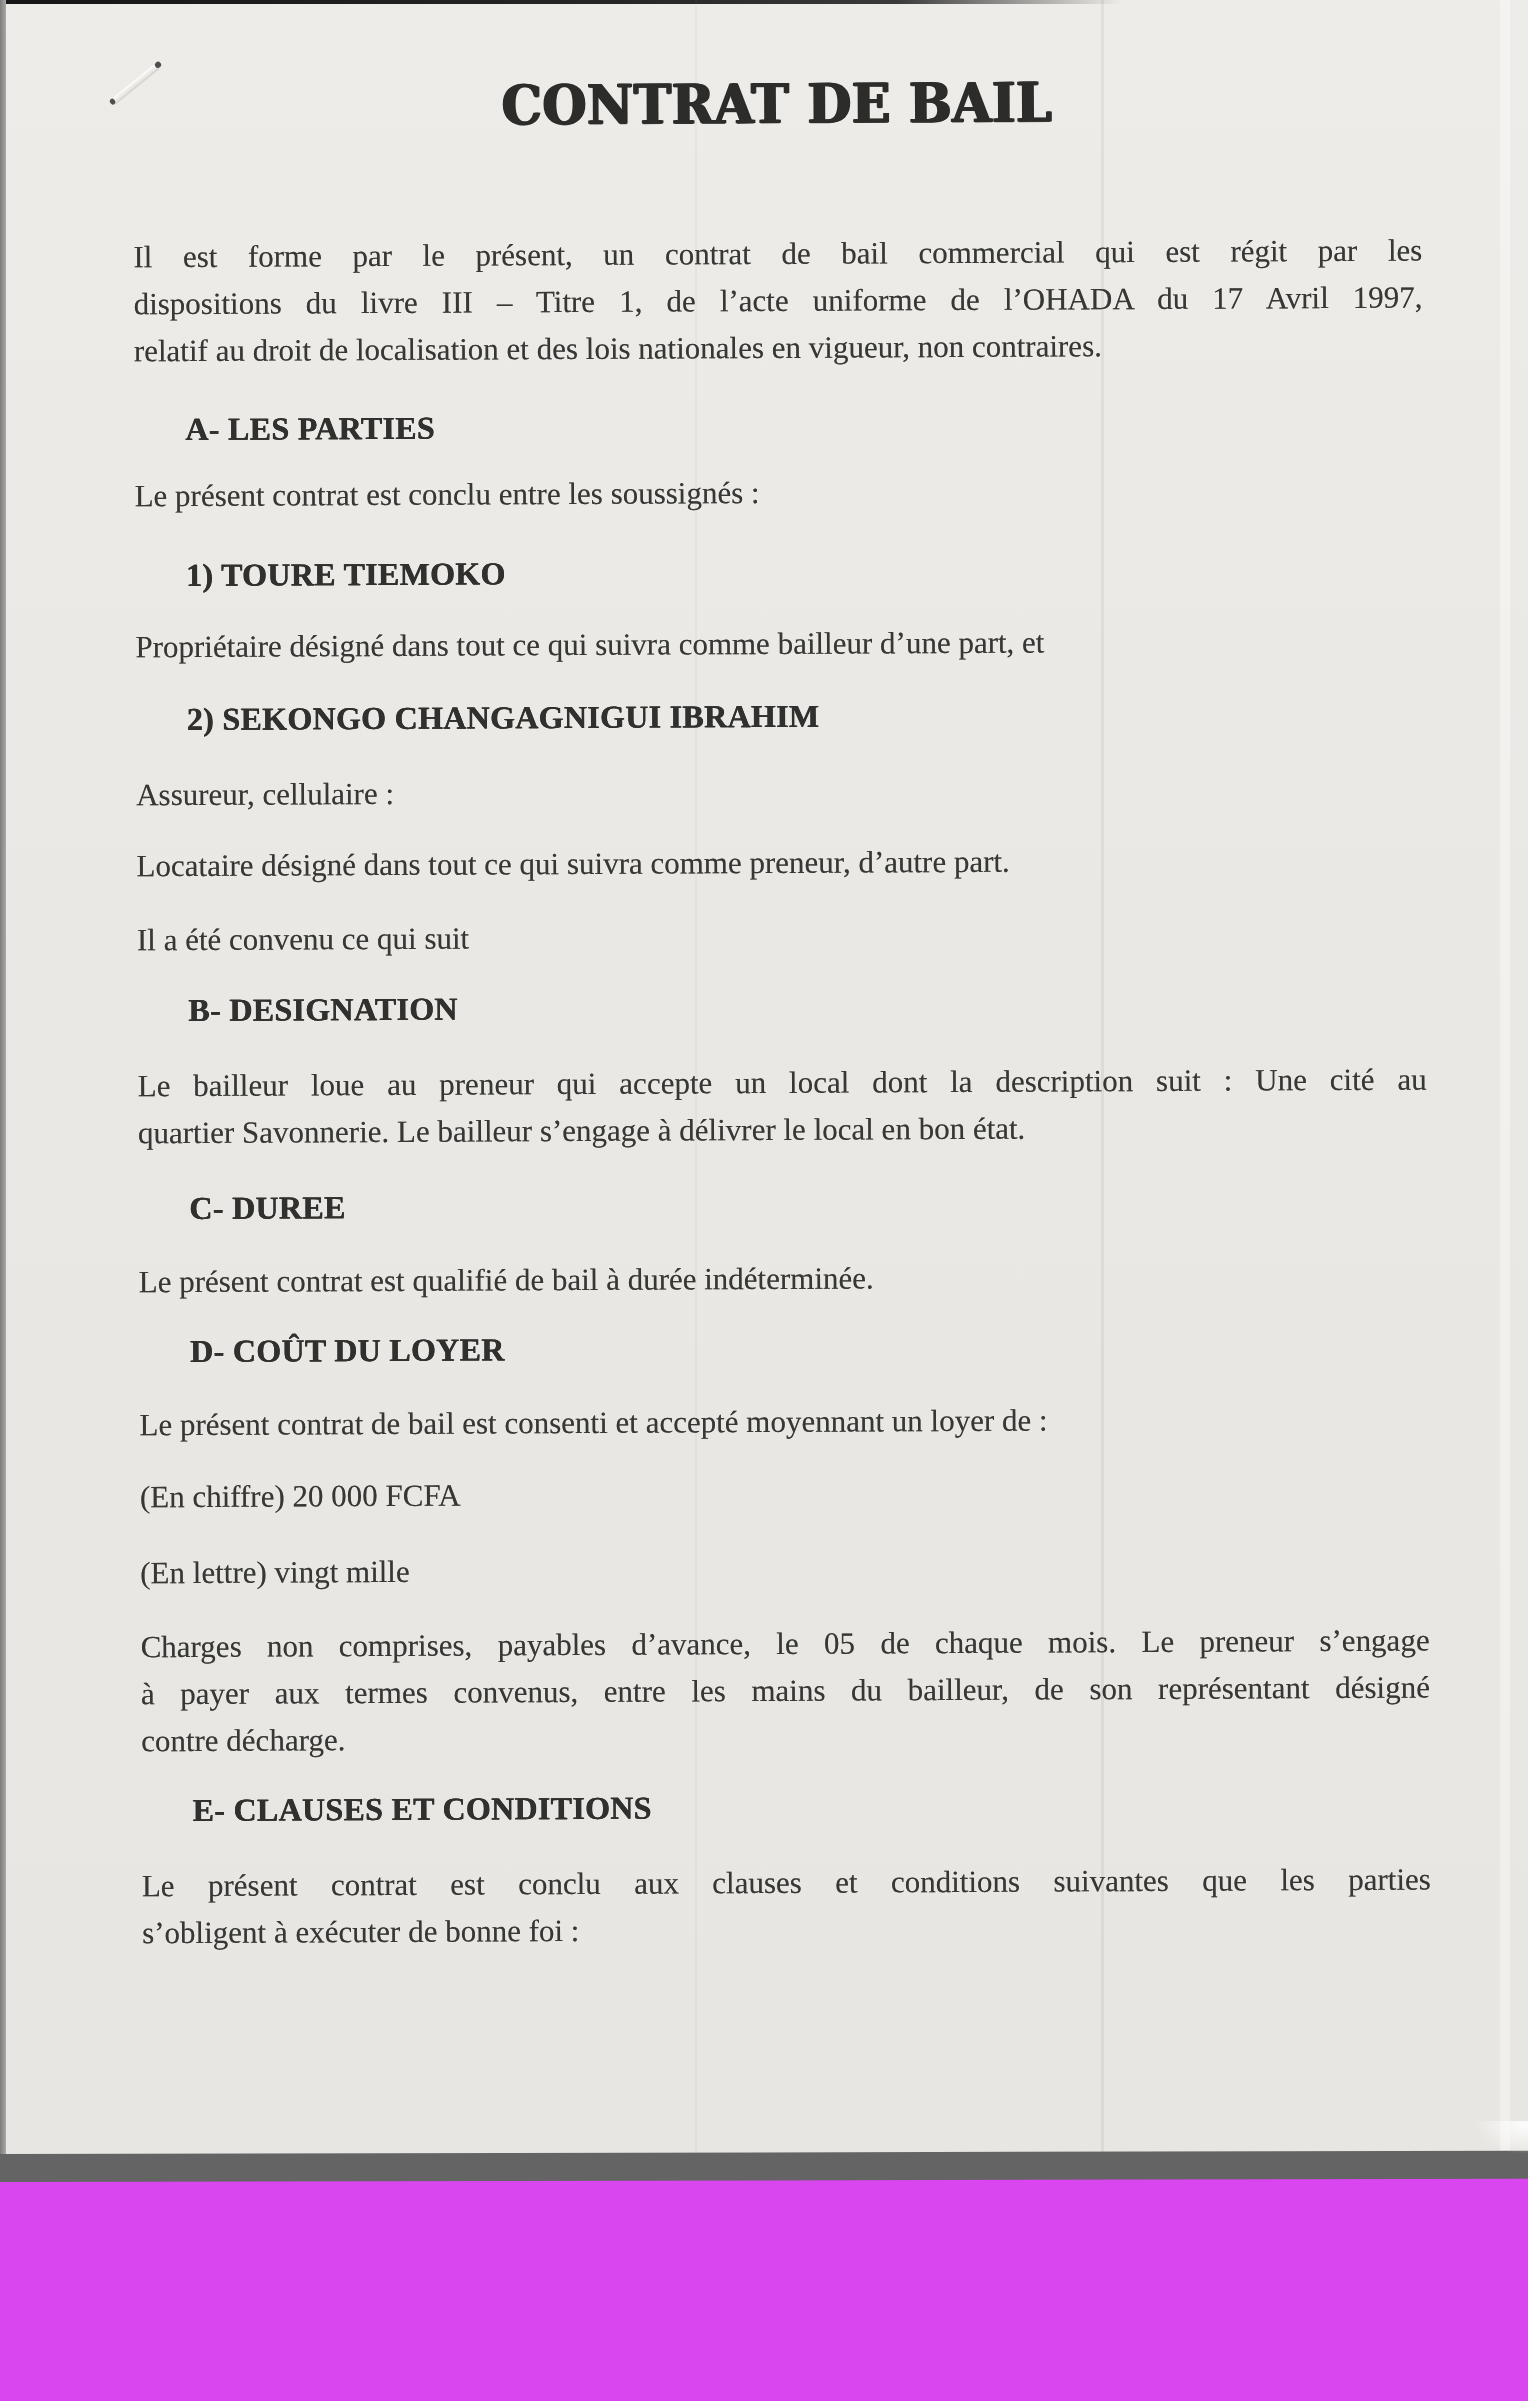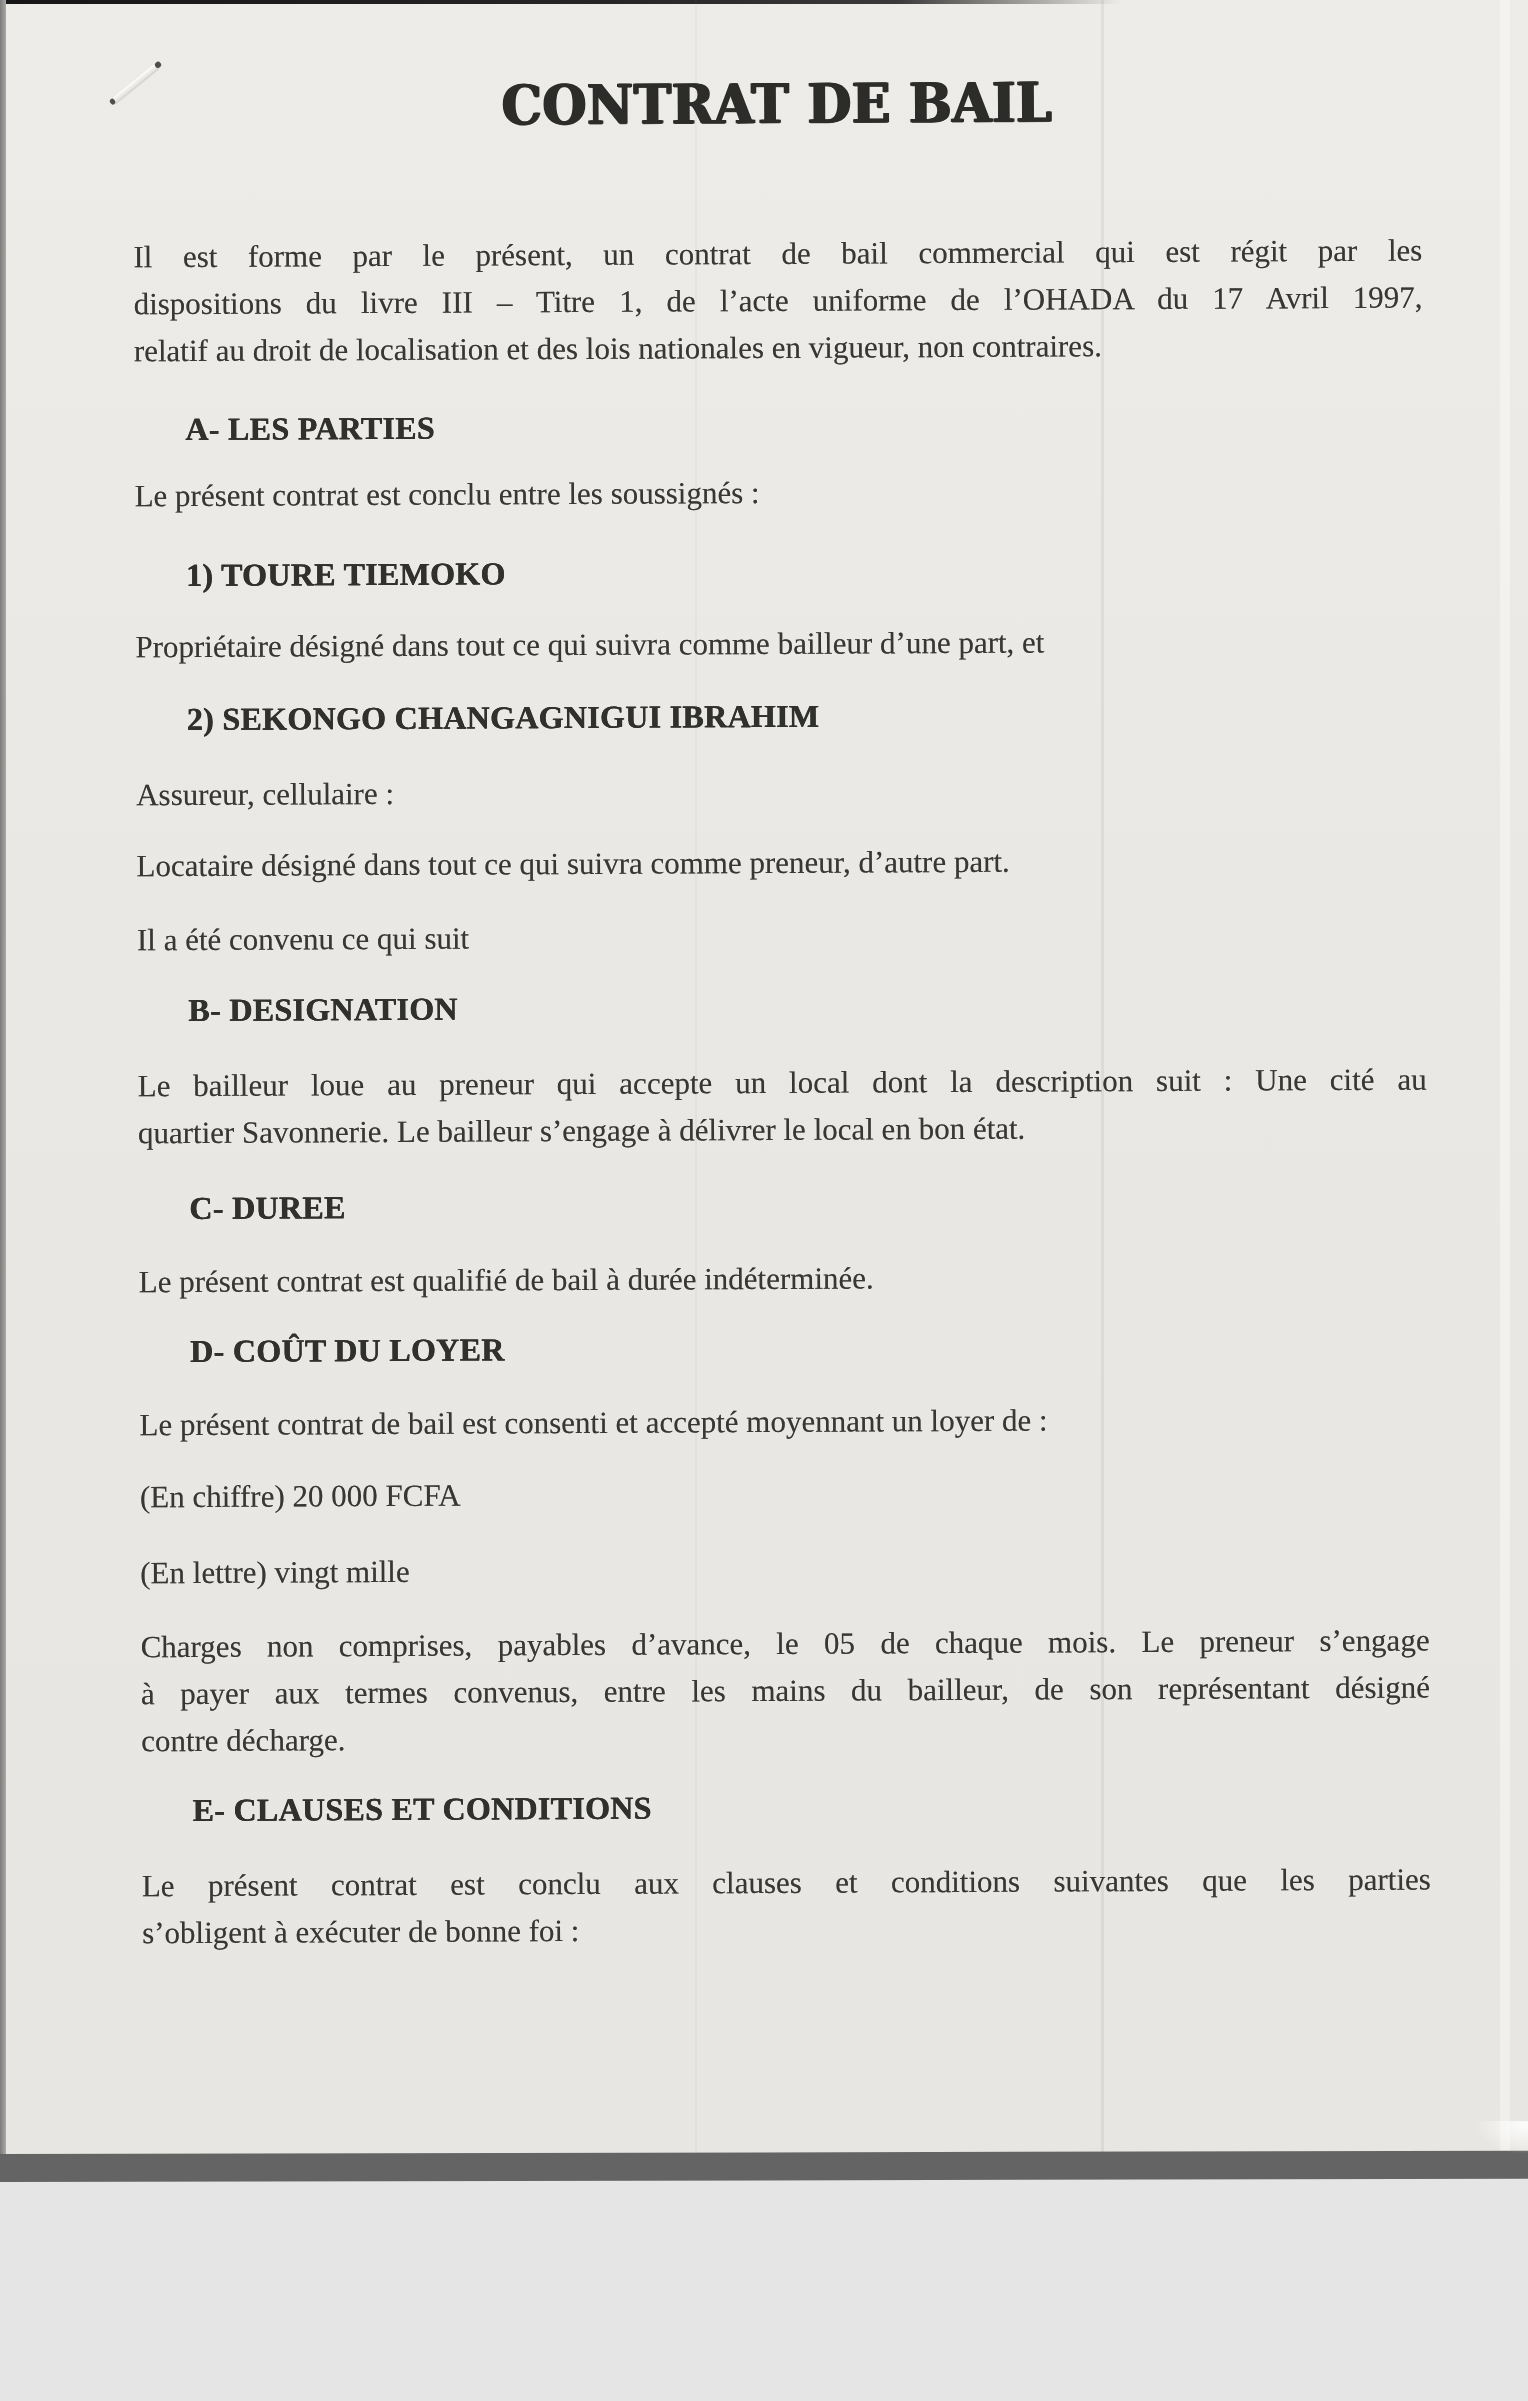--- a/index.html
+++ b/index.html
@@ -3,21 +3,21 @@
 <meta charset="utf-8">
 <style>
   html, body { margin: 0; padding: 0; }
   body { background: #7d7d7d; }
 
   .canvas {
     position: relative;
     width: 1528px;
     height: 2401px;
     overflow: hidden;
-    background: #e5e5e5;
+    background: #d946ef;
     font-family: "Liberation Serif", "DejaVu Serif", serif;
   }
 
   
   .paper {
     position: absolute;
     left: 0; top: 0;
     width: 1528px;
     height: 2154px;
     background: linear-gradient(180deg, #edecE8 0%, #e9e8e4 45%, #e7e6e2 100%);

